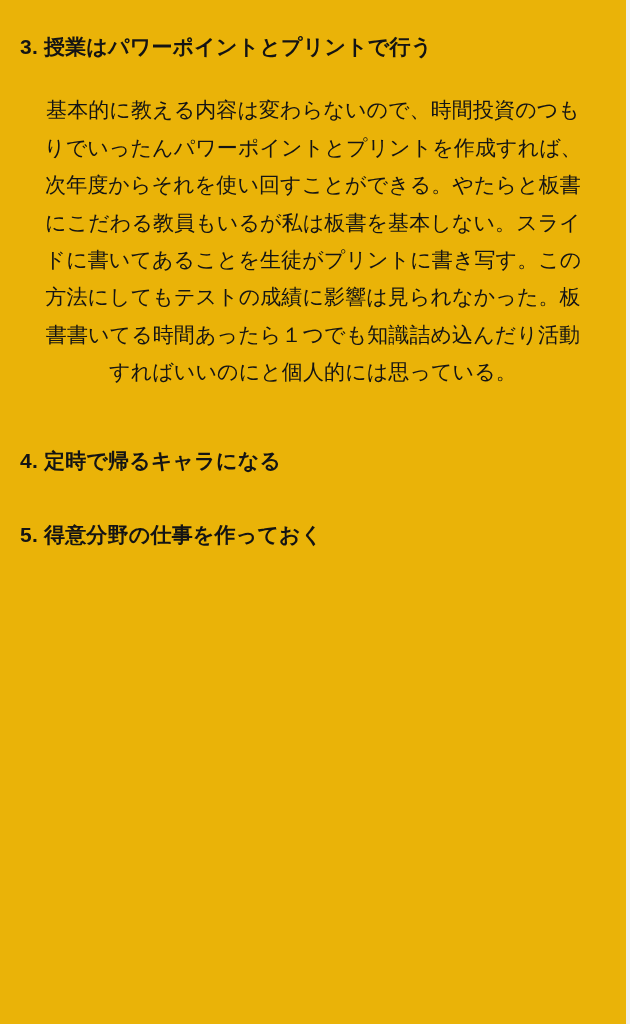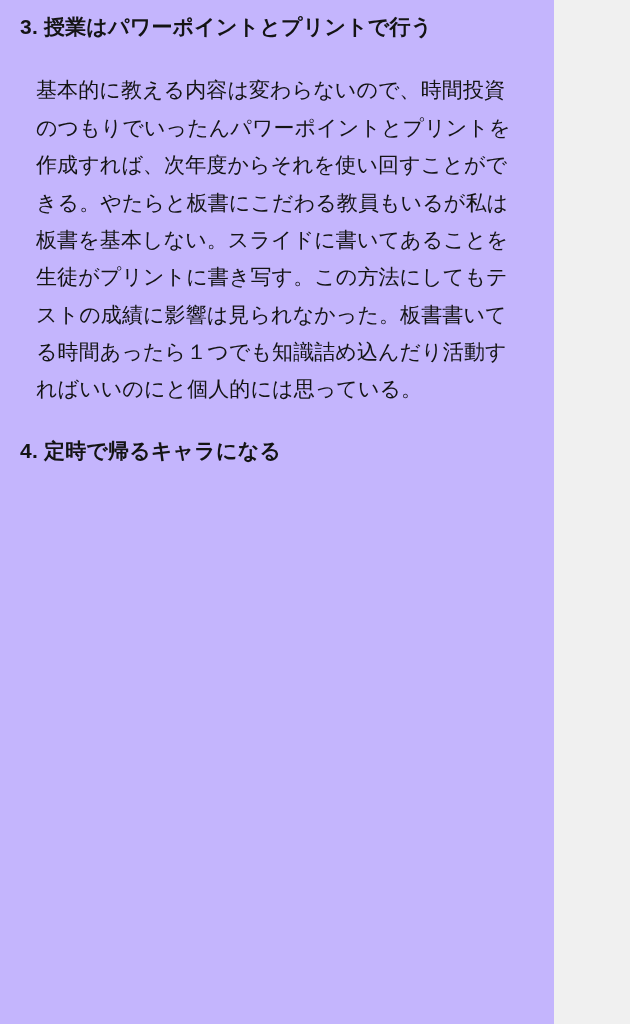--- a/index.html
+++ b/index.html
@@ -8,47 +8,47 @@
     background: #f0f0f0;
   }
   body {
     width: 630px;
     height: 1024px;
     font-family: "Liberation Sans", "DejaVu Sans", sans-serif;
     color: #1a1a1a;
     overflow: hidden;
   }
   .page {
-    width: 554px;
+    width: 626px;
     height: 1024px;
     box-sizing: border-box;
-    padding: 12px 20px 0 20px;
-    background: #c4b5fd;
+    padding: 32px 20px 0 20px;
+    background: #eab308;
   }
   .heading {
     font-size: 21px;
     font-weight: 700;
     line-height: 1.4;
     letter-spacing: 0.2px;
     margin: 0 0 30px 0;
     color: #141414;
   }
   .heading.mt {
     margin-top: 44px;
   }
   .para {
     font-size: 21px;
     line-height: 1.78;
     margin: 16px;
     color: #141414;
-    text-align: left;
+    text-align: center;
     letter-spacing: 0.1px;
   }
   .para + .heading {
-    margin-top: 28px;
+    margin-top: 56px;
   }
   .redact {
     display: inline-block;
     background: #000000;
     color: transparent;
     vertical-align: baseline;
     border-radius: 1px;
     user-select: none;
   }
   .redact.r1 {
@@ -65,14 +65,15 @@
 </head>
 <body>
 
 <div class="page">
 
   <h2 class="heading">3. 授業はパワーポイントとプリントで行う</h2>
   <p class="para">基本的に教える内容は変わらないので、時間投資のつもりでいったんパワーポイントとプリントを作成すれば、次年度からそれを使い回すことができる。やたらと板書にこだわる教員もいるが私は板書を基本しない。スライドに書いてあることを生徒がプリントに書き写す。この方法にしてもテストの成績に影響は見られなかった。板書書いてる時間あったら１つでも知識詰め込んだり活動すればいいのにと個人的には思っている。</p>
 
   <h2 class="heading mt">4. 定時で帰るキャラになる</h2>
 
+  <h2 class="heading mt">5. 得意分野の仕事を作っておく</h2>
 
 </div>
 
 </body></html>

